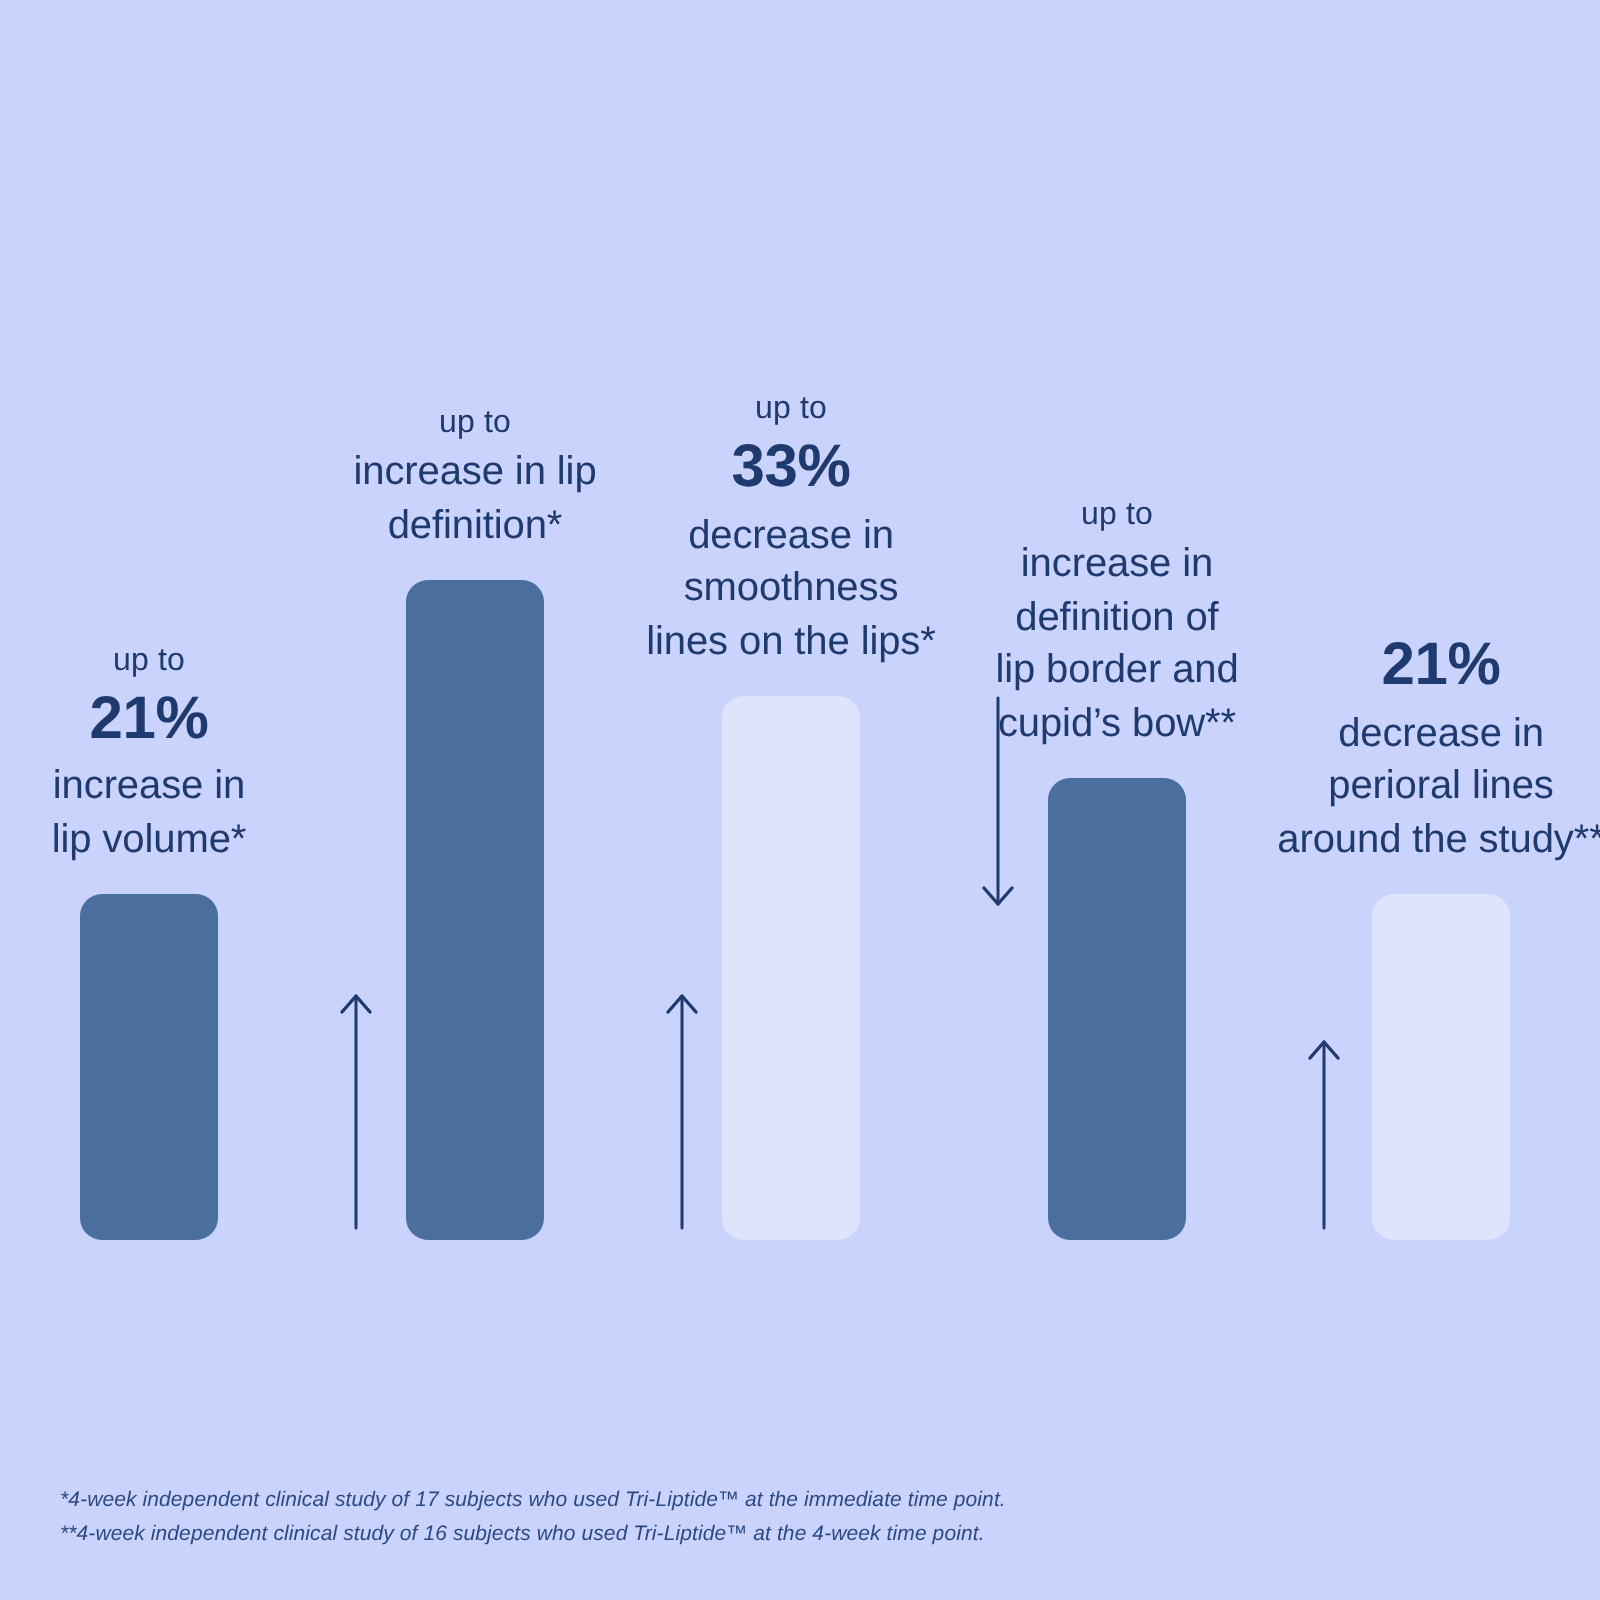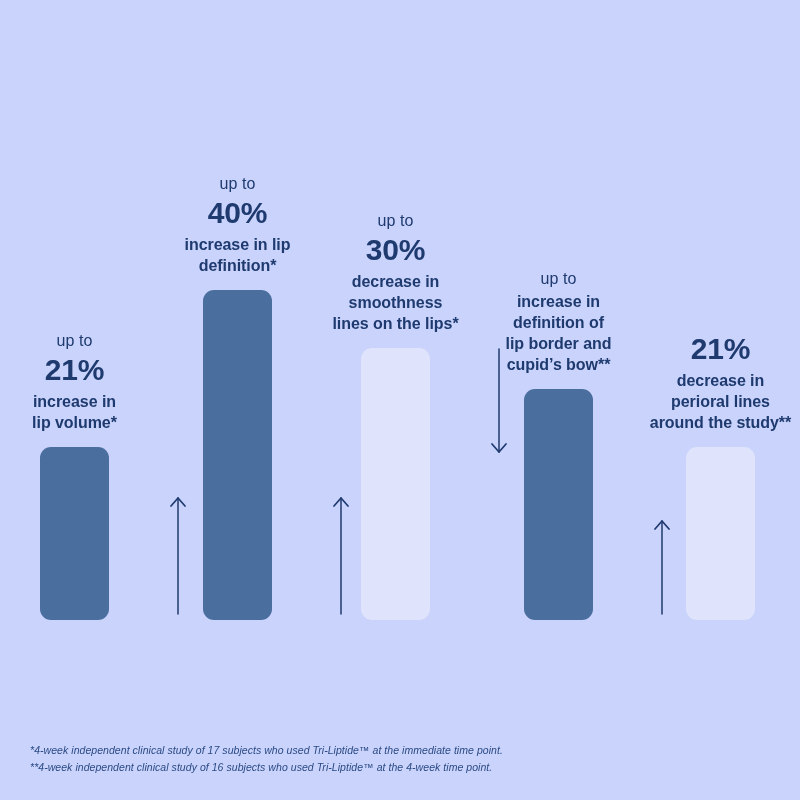--- a/index.html
+++ b/index.html
@@ -48,22 +48,22 @@
     margin-bottom: 1px;
   }
   .pct {
     font-size: 30px;
     font-weight: 700;
     letter-spacing: -.2px;
     line-height: 1.18;
     margin-bottom: 3px;
   }
   .desc {
-    font-size: 16px;
-    font-weight: 700;
+    font-size: 20px;
+    font-weight: 400;
     letter-spacing: -.05px;
     line-height: 1.32;
   }
 
   .arrow {
     position: absolute;
     bottom: 0;
   }
   .arrow svg { display: block; overflow: visible; }
 
@@ -97,38 +97,37 @@
         <svg width="28" height="128" viewBox="0 0 28 128">
           <line x1="14" y1="6" x2="14" y2="122" stroke="#1e3a6e" stroke-width="1.5" stroke-linecap="round"></line>
           <polyline points="7,14 14,6 21,14" fill="none" stroke="#1e3a6e" stroke-width="1.7" stroke-linecap="round" stroke-linejoin="round"></polyline>
         </svg>
       </div>
     </div>
     <div class="group" style="left: 203px; height: 330px;">
       <div class="bar dark" style="height: 330px;"></div>
       <div class="caption" style="left: 34.5px; transform: translateX(-50%); bottom: 344px;">
         <div class="uptolabel">up to</div>
-        <div class="pct">40%</div>
         <div class="desc">
           <div>increase in lip</div>
           <div>definition*</div>
         </div>
       </div>
       <div class="arrow" style="left: 124px; bottom: 0px;">
         <svg width="28" height="128" viewBox="0 0 28 128">
           <line x1="14" y1="6" x2="14" y2="122" stroke="#1e3a6e" stroke-width="1.5" stroke-linecap="round"></line>
           <polyline points="7,14 14,6 21,14" fill="none" stroke="#1e3a6e" stroke-width="1.7" stroke-linecap="round" stroke-linejoin="round"></polyline>
         </svg>
       </div>
     </div>
     <div class="group" style="left: 361px; height: 272px;">
       <div class="bar light" style="height: 272px;"></div>
       <div class="caption" style="left: 34.5px; transform: translateX(-50%); bottom: 286px;">
         <div class="uptolabel">up to</div>
-        <div class="pct">30%</div>
+        <div class="pct">33%</div>
         <div class="desc">
           <div>decrease in</div>
           <div>smoothness</div>
           <div>lines on  the lips*</div>
         </div>
       </div>
       <div class="arrow" style="left: 124px; bottom: 162px;">
         <svg width="28" height="115" viewBox="0 0 28 115">
           <line x1="14" y1="6" x2="14" y2="109" stroke="#1e3a6e" stroke-width="1.5" stroke-linecap="round"></line>
           <polyline points="7,101 14,109 21,101" fill="none" stroke="#1e3a6e" stroke-width="1.7" stroke-linecap="round" stroke-linejoin="round"></polyline>

